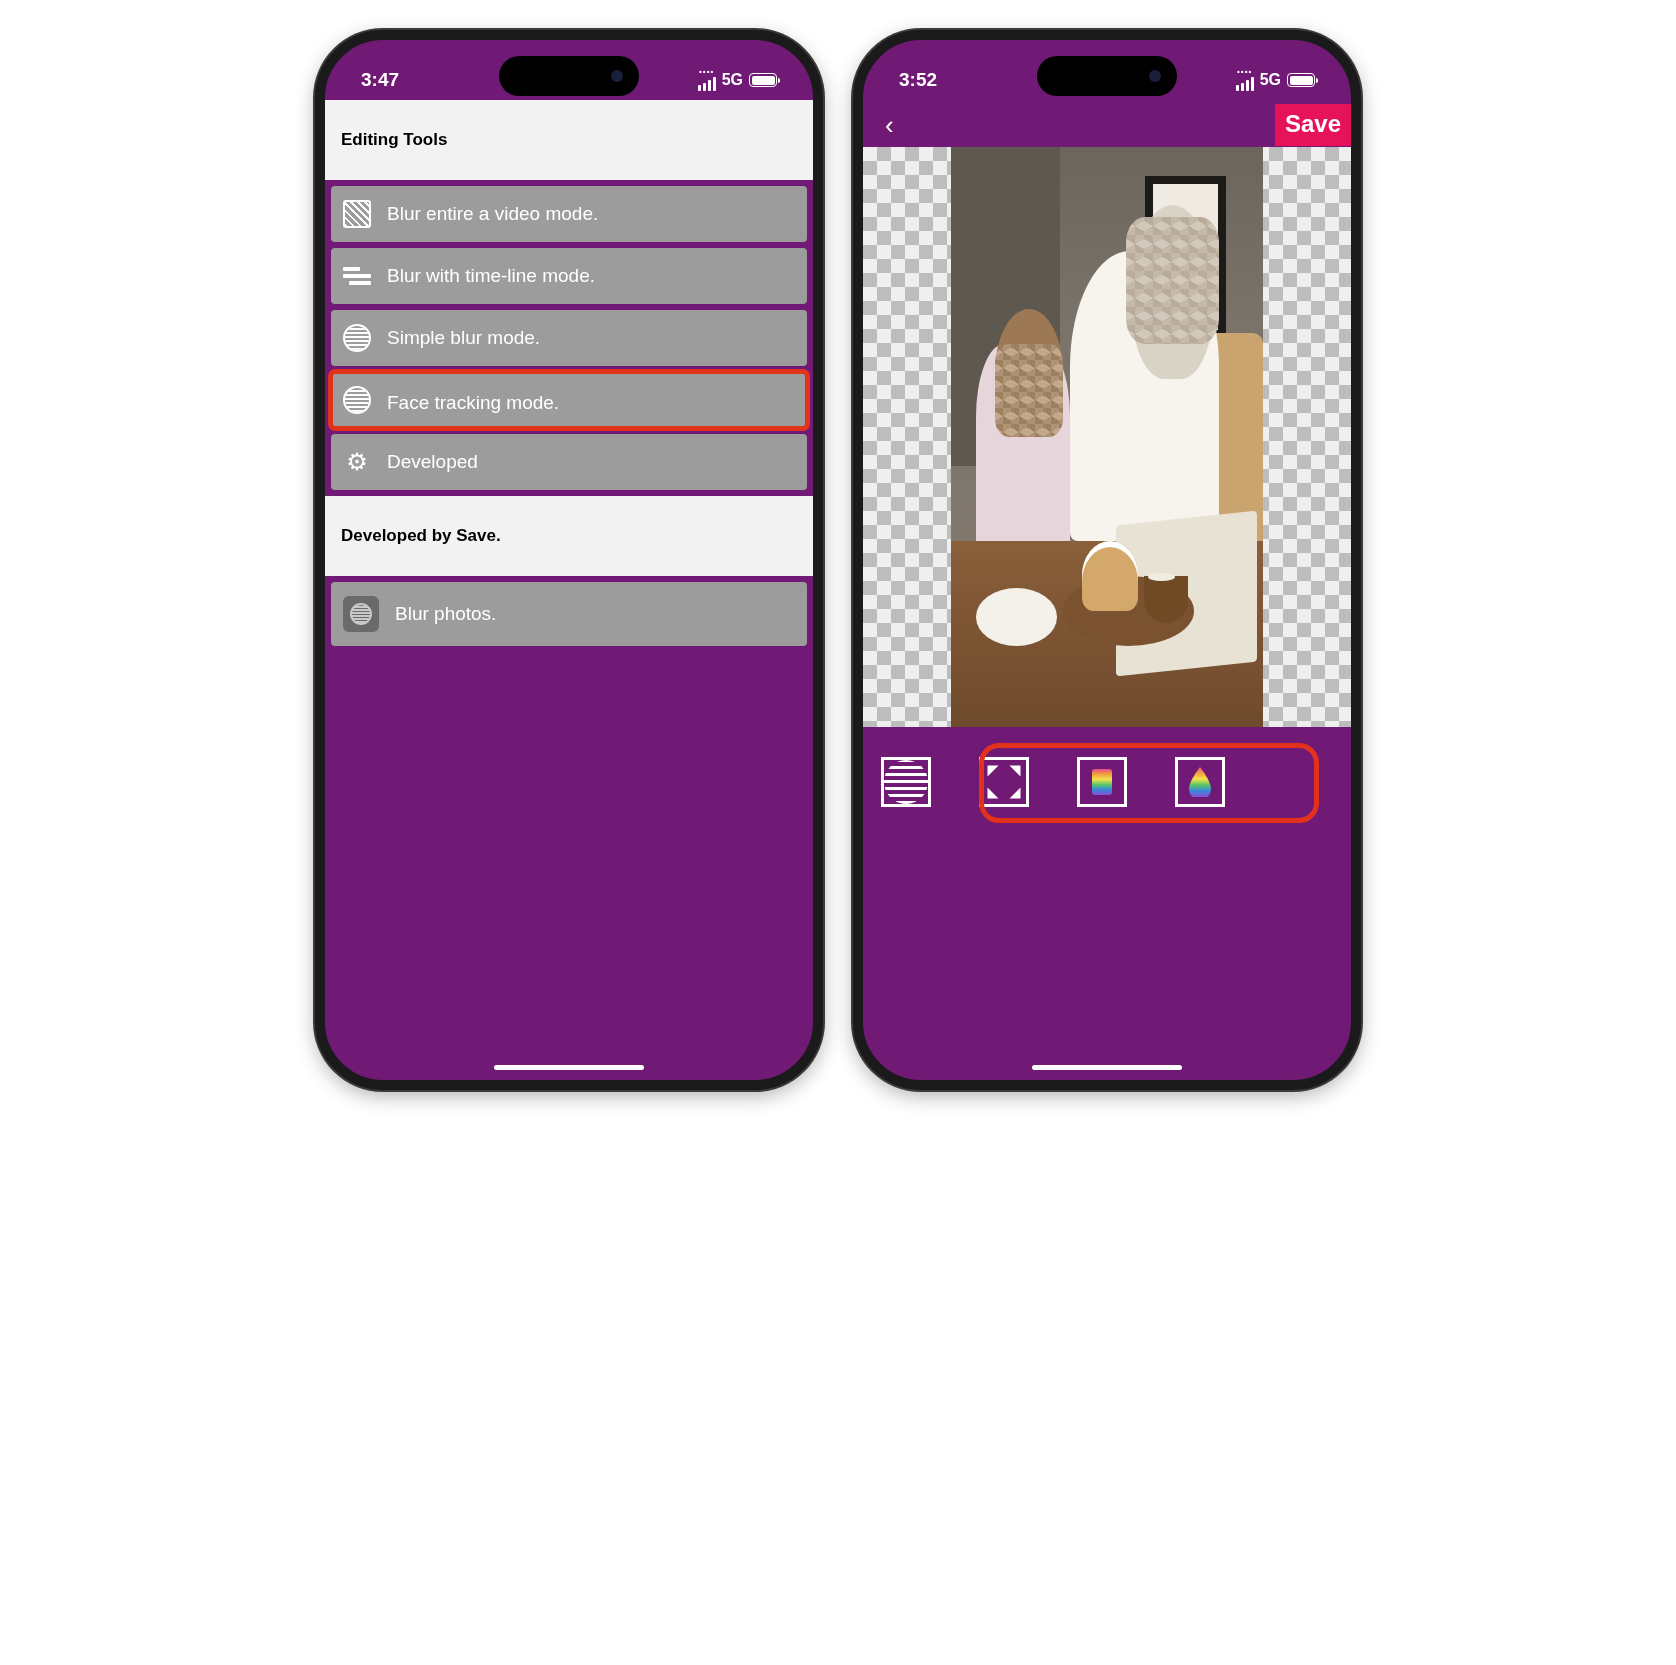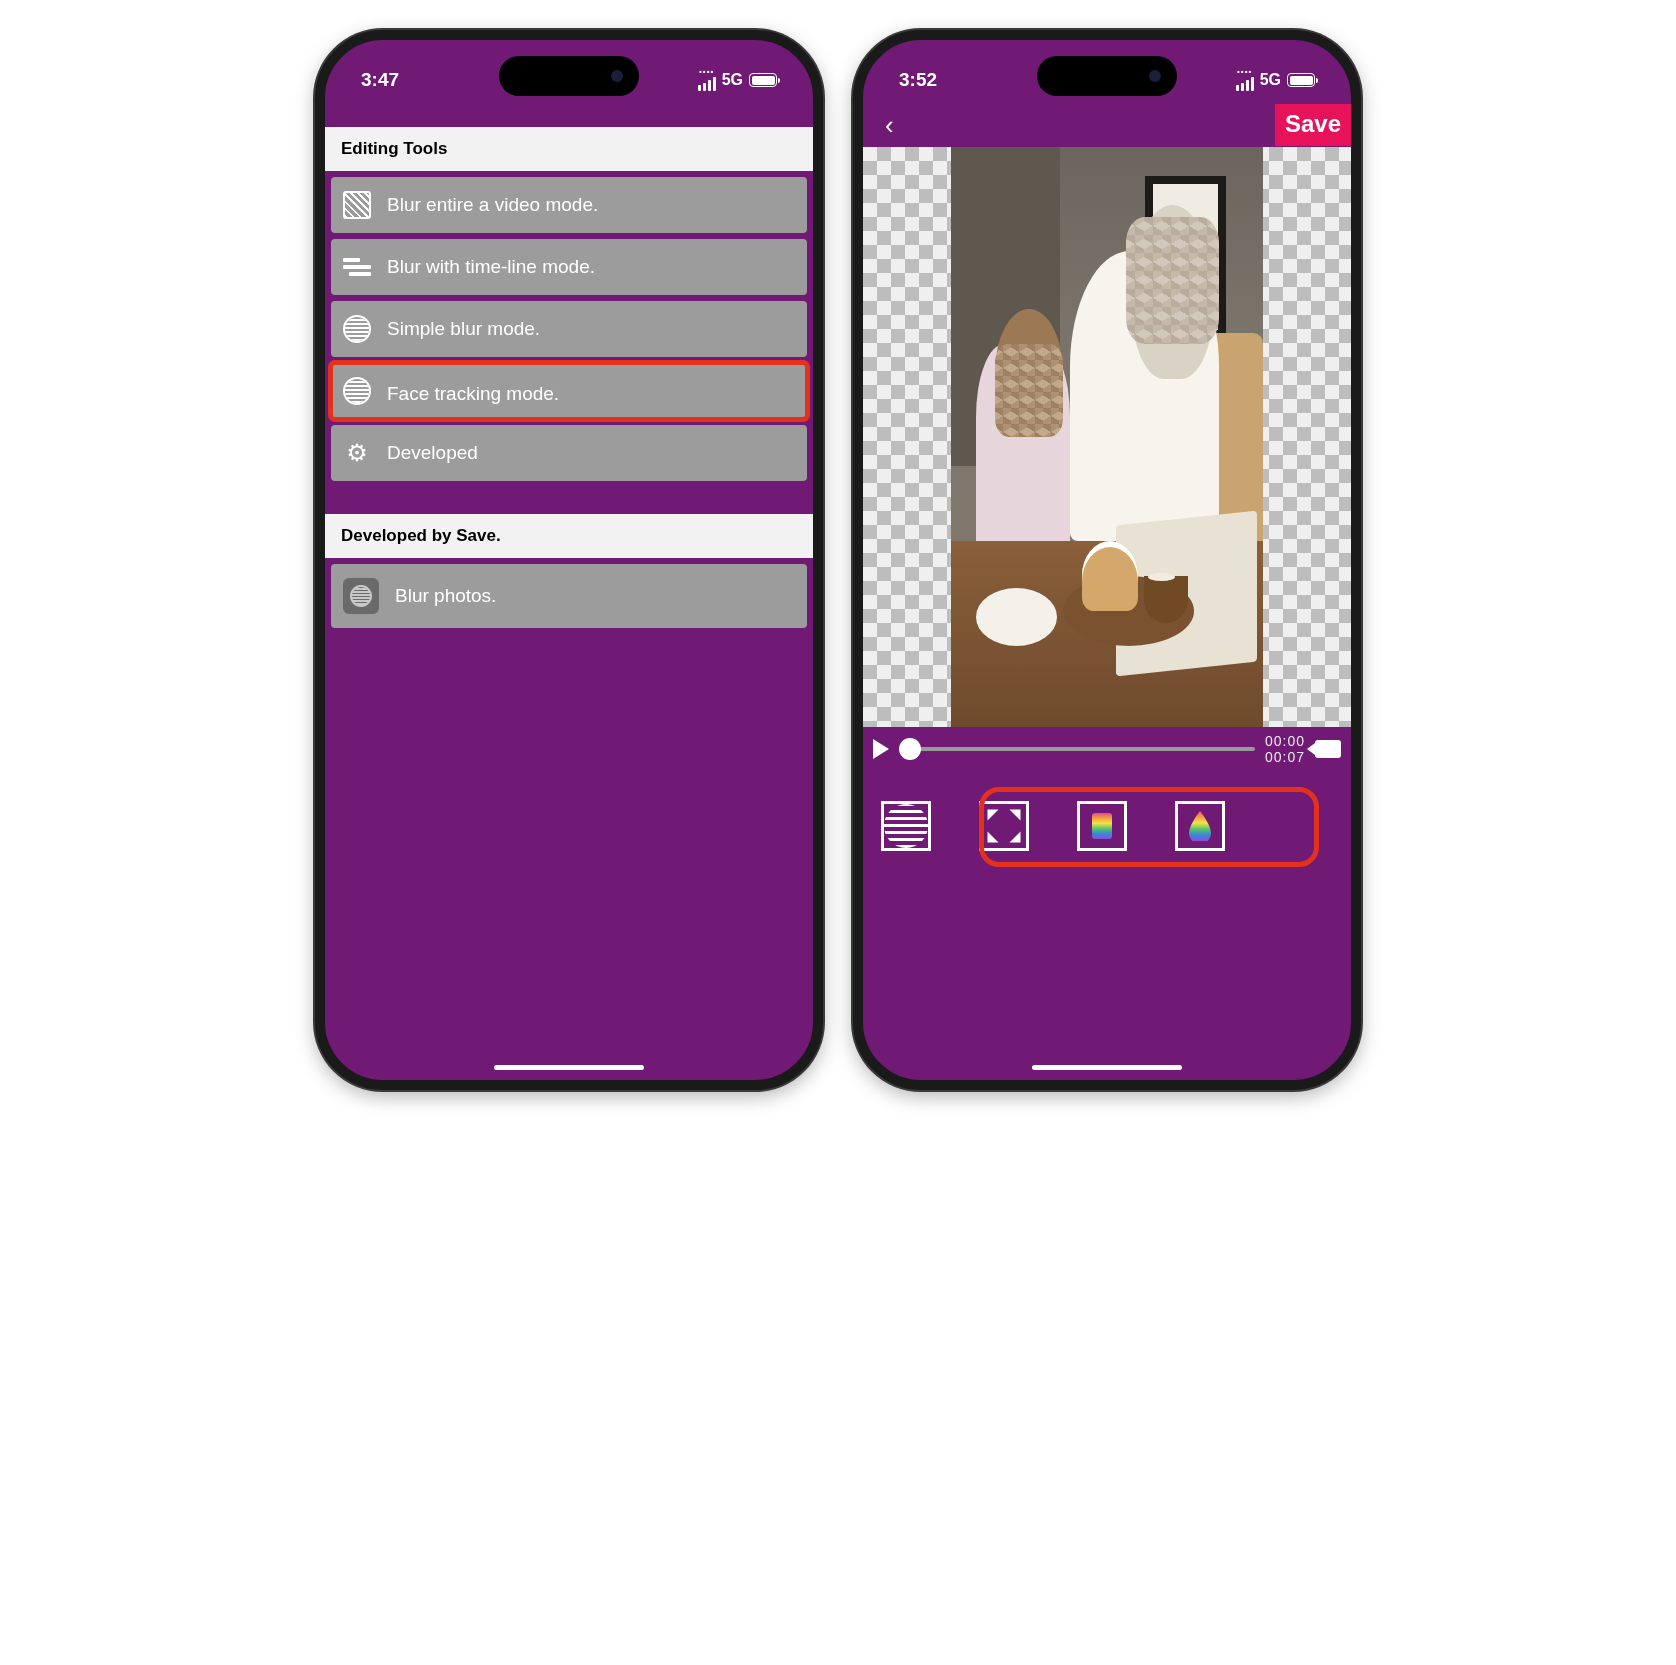--- a/index.html
+++ b/index.html
@@ -68,22 +68,21 @@
   }
   .battery::after { content:""; position:absolute; right:-4px; top:4px; width:2.5px; height:5px; background:#fff; border-radius:0 2px 2px 0;}
   .battery-fill { background:#fff; height:100%; width:100%; border-radius:2px; }
 
   
   .section-header {
     background: #f2f2f2;
     color: #000;
     font-weight: 600;
     font-size: 17px;
-    padding: 12px 16px;
-    margin-top: 27px;
+    padding: 30px 16px;
   }
   .tool-list { padding: 6px; display:flex; flex-direction:column; gap:6px; }
   .tool-item {
     background: #9c9c9c;
     border-radius: 4px;
     padding: 14px 12px;
     display: flex;
     align-items: center;
     gap: 16px;
     color: #fff;
@@ -356,31 +355,20 @@
       <div class="scene-cloth"></div>
       <div class="scene-board"></div>
       <div class="scene-plate"></div>
       <div class="scene-cake"></div>
       <div class="scene-bowl"></div>
       <div class="pixelate pix-adult"></div>
       <div class="pixelate pix-child"></div>
     </div>
   </div>
 
-  <div class="player-bar">
-    <div class="play-tri"></div>
-    <div class="scrub-track">
-      <div class="scrub-thumb"></div>
-    </div>
-    <div class="time-stack">
-      <div>00:00</div>
-      <div>00:07</div>
-    </div>
-    <div class="cam-icon"></div>
-  </div>
 
   <div class="tool-bar">
     <div class="tb-btn">
       <div class="tb-stripes"></div>
     </div>
     <div class="tb-btn">
       <svg viewBox="0 0 24 24">
         <path d="M3 3h6L3 9V3zm18 0v6l-6-6h6zM3 21v-6l6 6H3zm18 0h-6l6-6v6z" fill="#fff"></path>
       </svg>
     </div>

